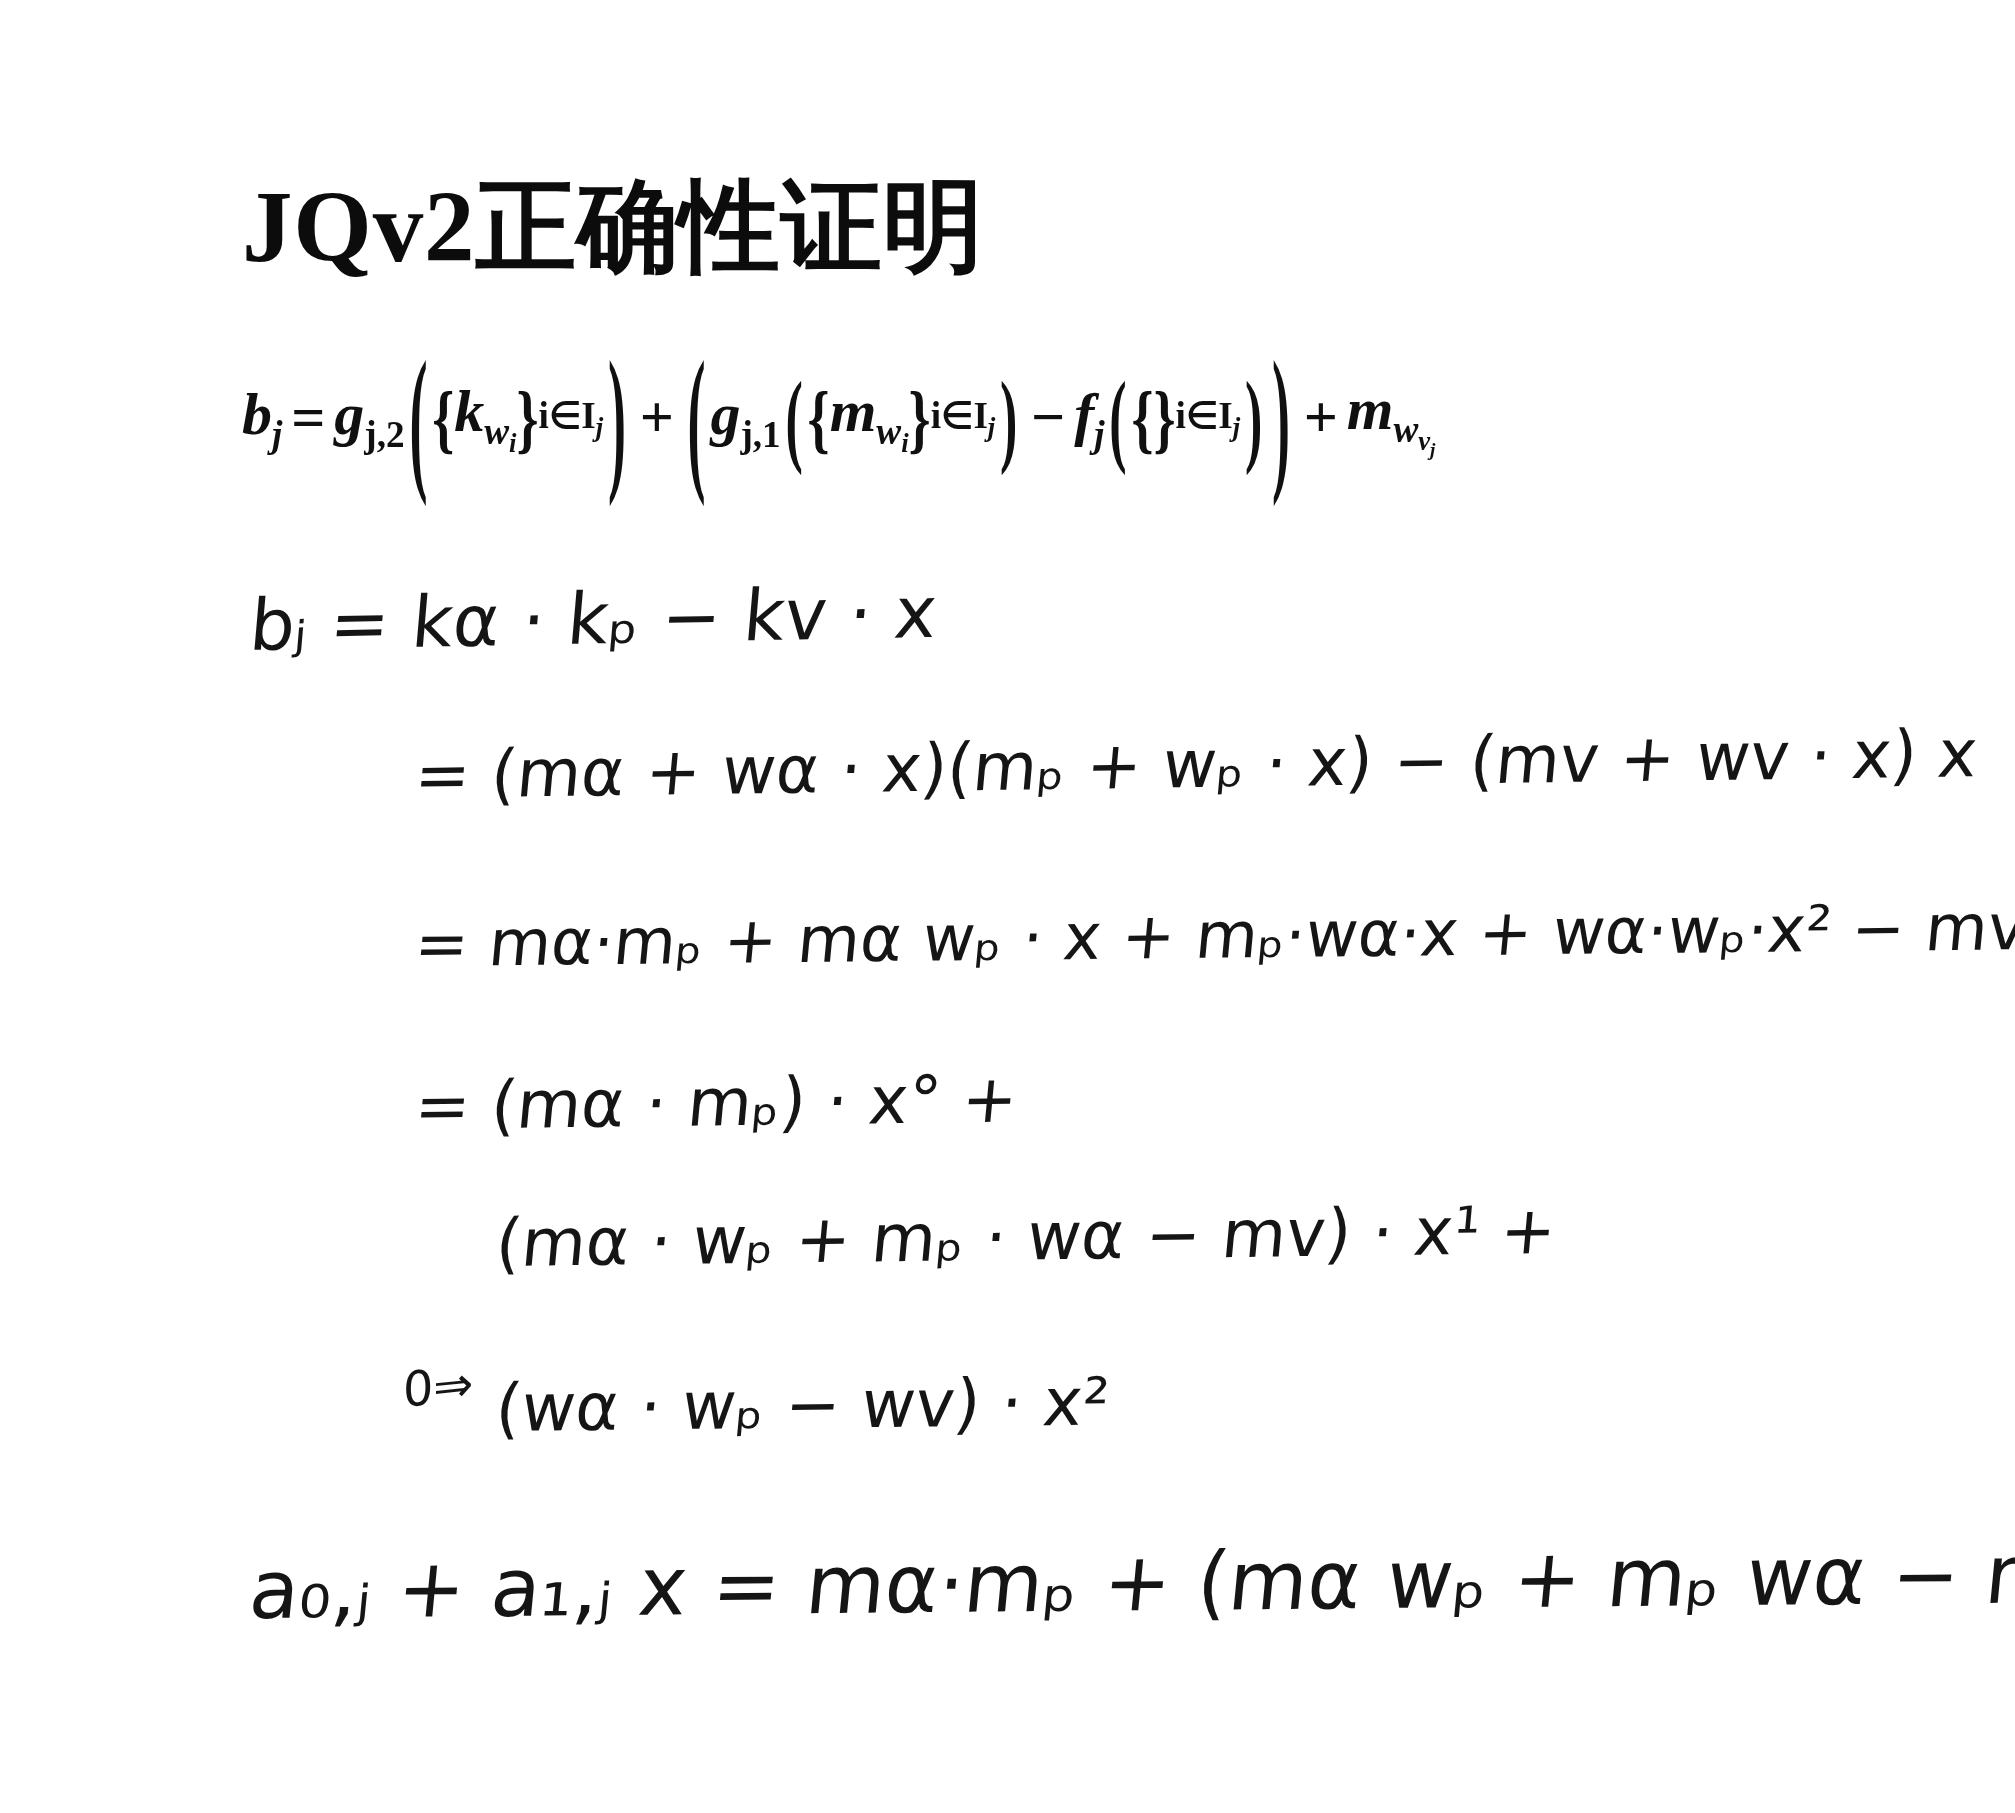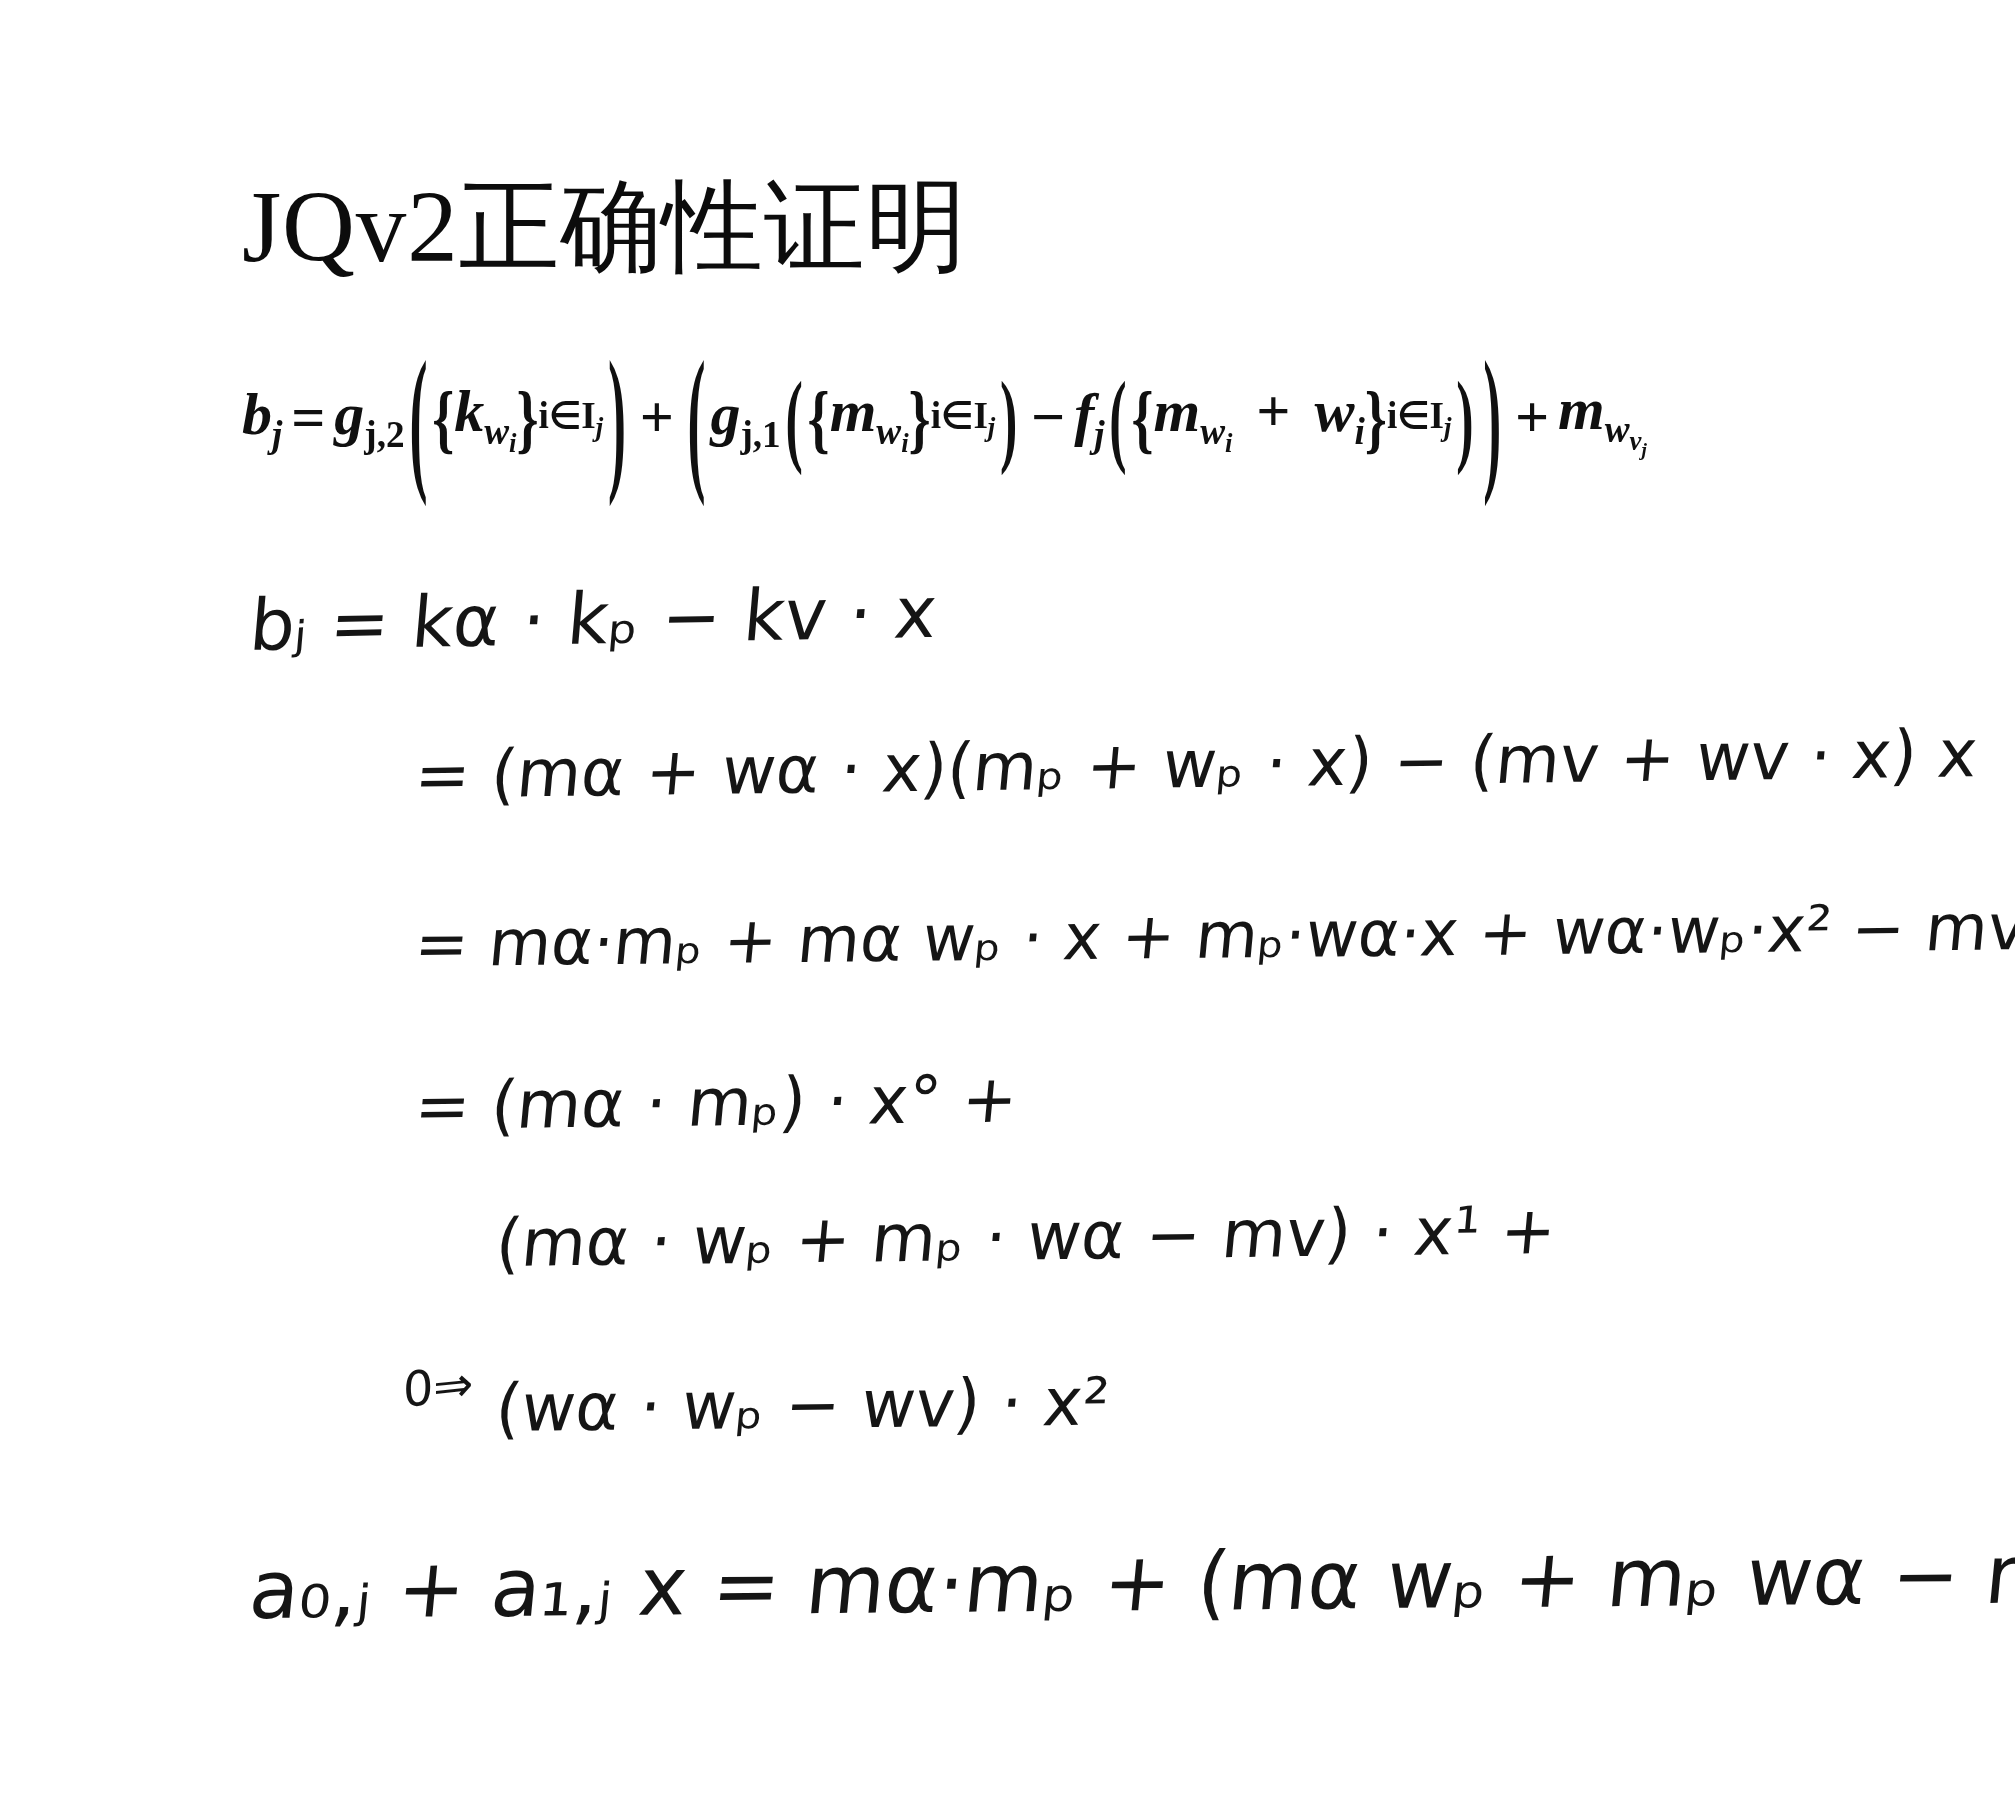--- a/index.html
+++ b/index.html
@@ -25,20 +25,21 @@
   .title {
     position: absolute;
     left: 242px;
     top: 177px;
     font-family: "Liberation Serif", serif;
     font-size: 101px;
     line-height: 1;
     letter-spacing: 0.8px;
     color: #0c0c0c;
     white-space: nowrap;
+    font-weight: bold;
   }
 
   
   .typeset {
     position: absolute;
     left: 242px;
     top: 375px;
     font-family: "Liberation Serif", serif;
     font-style: italic;
     font-size: 60px;
@@ -133,25 +134,20 @@
     </span>
     <span class="brace">}</span>
     <span class="sub"><span class="subn">i∈I</span><span class="sub">j</span></span>
     <span class="paren">)</span>
     <span class="op">−</span>
     <span>
       <span>f</span><span class="sub">j</span>
     </span>
     <span class="paren">(</span>
     <span class="brace">{</span>
-    <span>
-      <span>m</span><span class="sub">w</span><span class="sub"><span class="sub">i</span></span>
-      <span class="op">+</span>
-      <span>w</span><span class="sub">i</span>
-    </span>
     <span class="brace">}</span>
     <span class="sub"><span class="subn">i∈I</span><span class="sub">j</span></span>
     <span class="paren">)</span>
     <span class="paren big">)</span>
     <span class="op">+</span>
     <span>
       <span>m</span><span class="sub">w</span><span class="sub"><span class="sub">v</span><span class="sub"><span class="sub">j</span></span></span>
     </span>
   </div>
 

